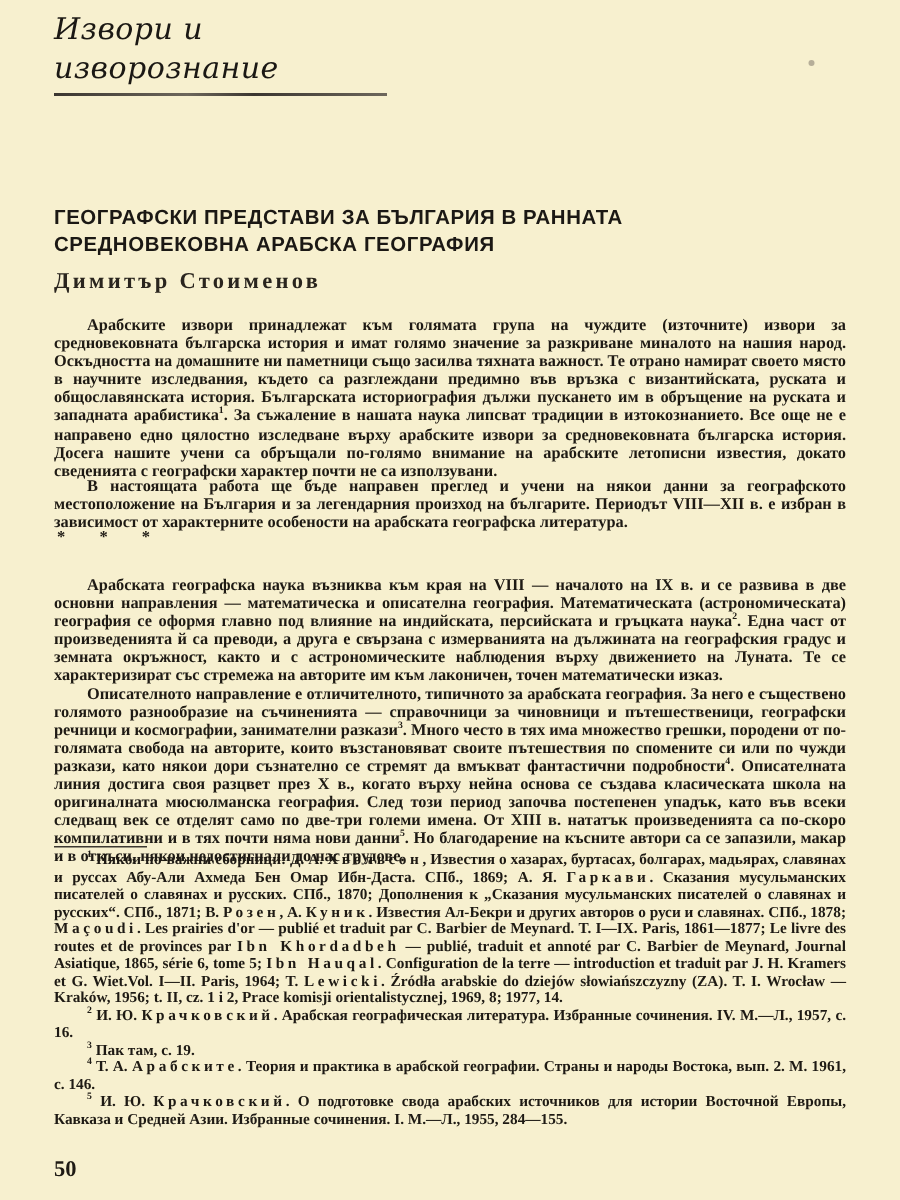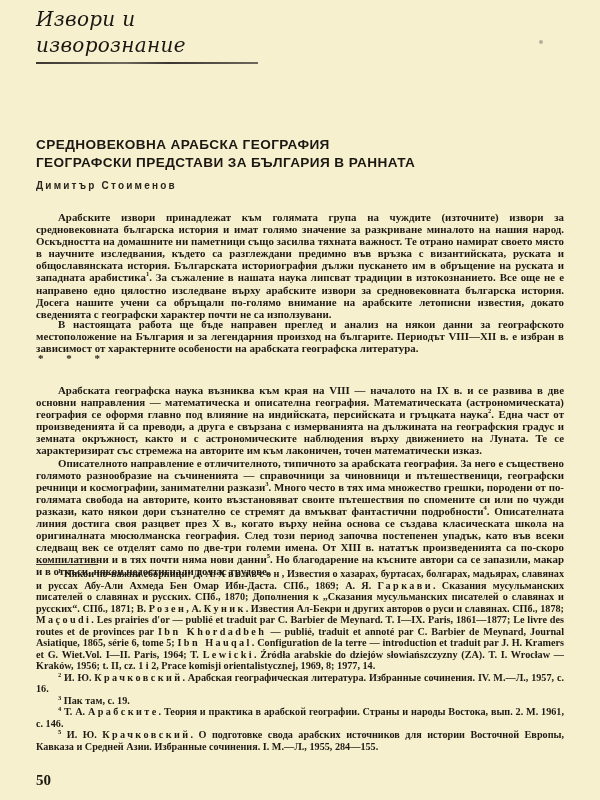--- a/index.html
+++ b/index.html
@@ -30,23 +30,23 @@
     position:absolute; left:36px; top:136px; width:520px;
     font-family:"Liberation Sans", sans-serif;
     font-weight:bold;
     font-size:13.6px;
     letter-spacing:0.4px;
     line-height:18px;
     color:#1b1814;
   }
   .author {
     position:absolute; left:36px; top:180px;
-    font-family:Liberation Sans, sans-serif;
+    font-family:Liberation Serif, serif;
     font-weight:bold;
-    font-size:10px;
+    font-size:15px;
     letter-spacing:2.2px;
     color:#2a251e;
   }
   .body-text {
     position:absolute; left:36px; width:528px;
     font-family:"Liberation Serif", serif;
     font-size:10.9px;
     line-height:12.1px;
     text-align:justify;
     color:#1e1a14;
@@ -88,32 +88,32 @@
 <body>
 
 <div class="page">
 
   <div class="section-header">
     <div class="section-title">Извори и изворознание</div>
     <div class="section-rule"></div>
   </div>
 
   <div class="article-title">
+    <div>ГЕОГРАФСКИ ПРЕДСТАВИ ЗА БЪЛГАРИЯ В РАННАТА</div>
     <div>СРЕДНОВЕКОВНА АРАБСКА ГЕОГРАФИЯ</div>
-    <div>ГЕОГРАФСКИ ПРЕДСТАВИ ЗА БЪЛГАРИЯ В РАННАТА</div>
   </div>
 
   <div class="author">Димитър Стоименов</div>
 
   <div class="body-text intro">
     <p><span>Арабските извори принадлежат към голямата група на чуждите (източните) извори за средновековната българска история и имат голямо значение за разкриване миналото на нашия народ. Оскъдността на домашните ни паметници също засилва тяхната важност. Те отрано намират своето място в научните изследвания, където са разглеждани предимно във връзка с византийската, руската и общославянската история. Българската историография дължи пускането им в обръщение на руската и западната арабистика</span><sup>1</sup><span>. За съжаление в нашата наука липсват традиции в изтокознанието. Все още не е направено едно цялостно изследване върху арабските извори за средновековната българска история. Досега нашите учени са обръщали по-голямо внимание на арабските летописни известия, докато сведенията с географски характер почти не са използувани.</span></p>
   </div>
 
   <div class="body-text intro2">
-    <p>В настоящата работа ще бъде направен преглед и анализ на някои данни за географското местоположение на България и за легендарния произход на българите. Периодът VIII—XII в. е избран в зависимост от характерните особености на арабската географска литература.</p>
+    <p>В настоящата работа ще бъде направен преглед и учени на някои данни за географското местоположение на България и за легендарния произход на българите. Периодът VIII—XII в. е избран в зависимост от характерните особености на арабската географска литература.</p>
   </div>
 
   <div class="stars">* * *</div>
 
   <div class="body-text main">
     <p><span>Арабската географска наука възниква към края на VIII — началото на IX в. и се развива в две основни направления — математическа и описателна география. Математическата (астрономическата) география се оформя главно под влияние на индийската, персийската и гръцката наука</span><sup>2</sup><span>. Една част от произведенията й са преводи, а друга е свързана с измерванията на дължината на географския градус и земната окръжност, както и с астрономическите наблюдения върху движението на Луната. Те се характеризират със стремежа на авторите им към лаконичен, точен математически изказ.</span></p>
     <p><span>Описателното направление е отличителното, типичното за арабската география. За него е съществено голямото разнообразие на съчиненията — справочници за чиновници и пътешественици, географски речници и космографии, занимателни разкази</span><sup>3</sup><span>. Много често в тях има множество грешки, породени от по-голямата свобода на авторите, които възстановяват своите пътешествия по спомените си или по чужди разкази, като някои дори съзнателно се стремят да вмъкват фантастични подробности</span><sup>4</sup><span>. Описателната линия достига своя разцвет през X в., когато върху нейна основа се създава класическата школа на оригиналната мюсюлманска география. След този период започва постепенен упадък, като във всеки следващ век се отделят само по две-три големи имена. От XIII в. нататък произведенията са по-скоро компилативни и в тях почти няма нови данни</span><sup>5</sup><span>. Но благодарение на късните автори са се запазили, макар и в откъси, някои недостигнали до нас трудове.</span></p>
   </div>
 
   <div class="fn-rule"></div>

